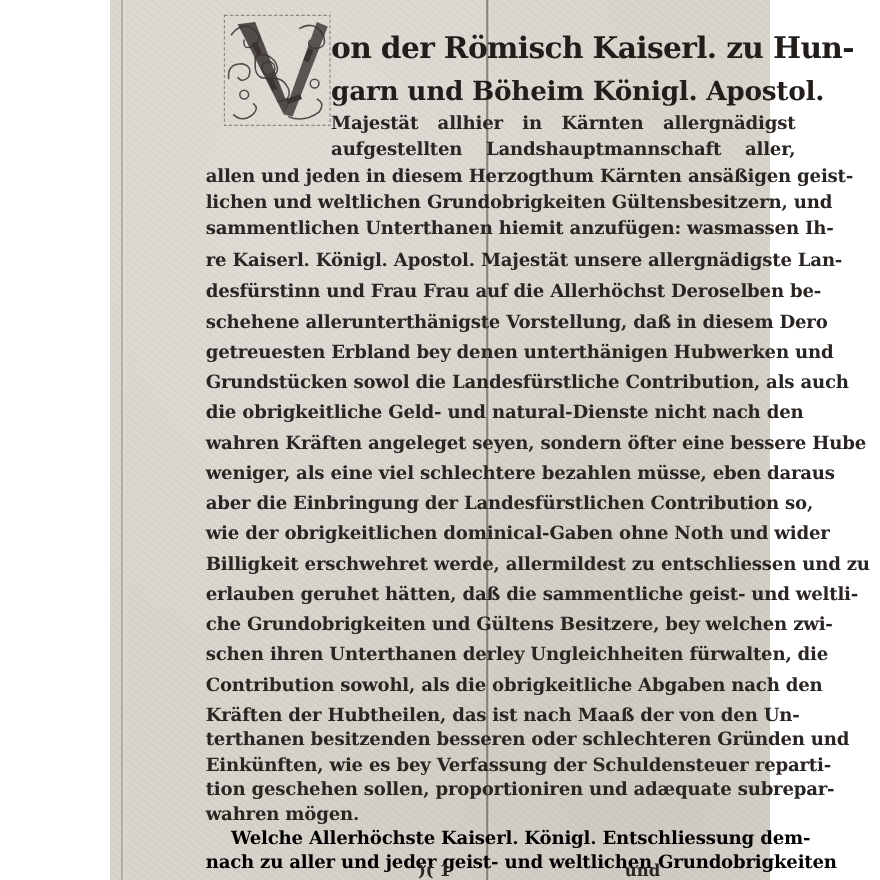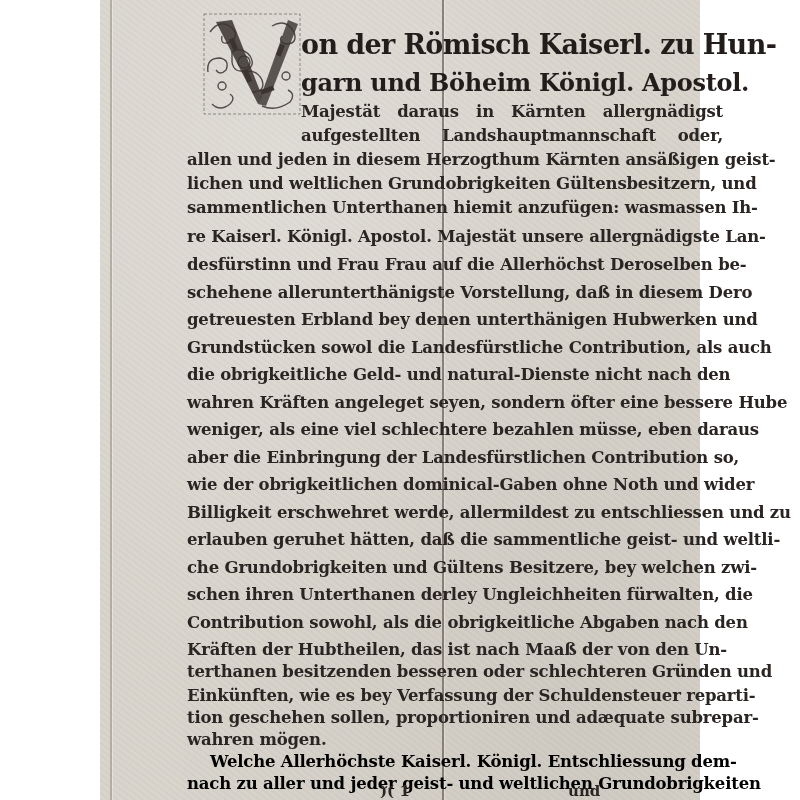--- a/index.html
+++ b/index.html
@@ -83,22 +83,22 @@
       <rect x="40" y="62" width="12" height="5" transform="rotate(68 46 64)"></rect>
       <rect x="72" y="36" width="12" height="5" transform="rotate(-68 78 38)"></rect>
       <rect x="58" y="76" width="14" height="5" transform="rotate(-20 64 78)"></rect>
     </g>
   </svg>
 
   <div class="text" style="top:0;">
     <div class="heading h1">on der Römisch Kaiserl. zu Hun-</div>
     <div class="heading h2">garn und Böheim Königl. Apostol.</div>
 
-    <div class="line indent" style="top:100px">Majestät daraus in Kärnten allergnädigst</div>
-    <div class="line indent" style="top:124px">aufgestellten Landshauptmannschaft oder,</div>
+    <div class="line indent" style="top:100px">Majestät allhier in Kärnten allergnädigst</div>
+    <div class="line indent" style="top:124px">aufgestellten Landshauptmannschaft aller,</div>
     <div class="line" style="top:148px">allen und jeden in diesem Herzogthum Kärnten ansäßigen geist-</div>
     <div class="line" style="top:172px">lichen und weltlichen Grundobrigkeiten Gültensbesitzern, und</div>
     <div class="line" style="top:196px">sammentlichen Unterthanen hiemit anzufügen: wasmassen Ih-</div>
     <div class="line" style="top:225px">re Kaiserl. Königl. Apostol. Majestät unsere allergnädigste Lan-</div>
     <div class="line" style="top:253px">desfürstinn und Frau Frau auf die Allerhöchst Deroselben be-</div>
     <div class="line" style="top:281px">schehene allerunterthänigste Vorstellung, daß in diesem Dero</div>
     <div class="line" style="top:308px">getreuesten Erbland bey denen unterthänigen Hubwerken und</div>
     <div class="line" style="top:336px">Grundstücken sowol die Landesfürstliche Contribution, als auch</div>
     <div class="line" style="top:363px">die obrigkeitliche Geld- und natural-Dienste nicht nach den</div>
     <div class="line" style="top:391px">wahren Kräften angeleget seyen, sondern öfter eine bessere Hube</div>

